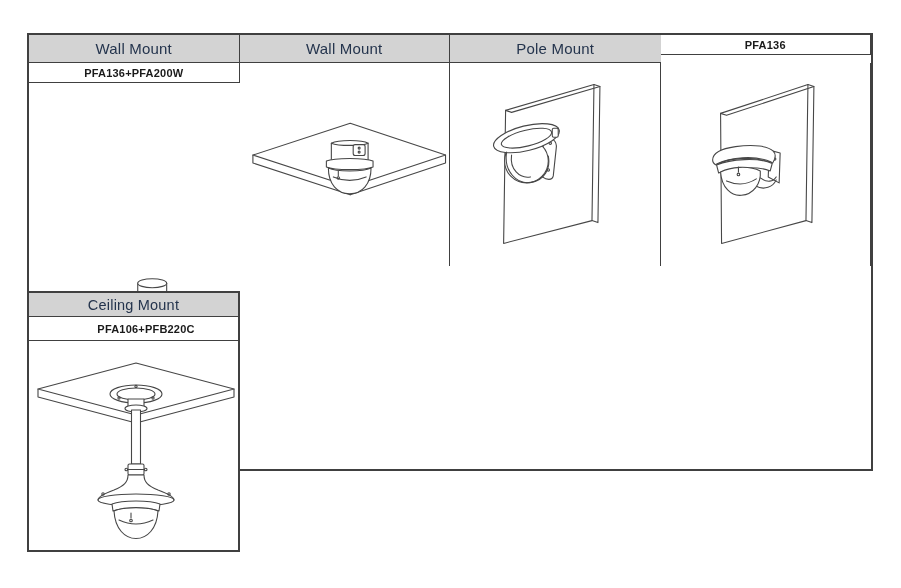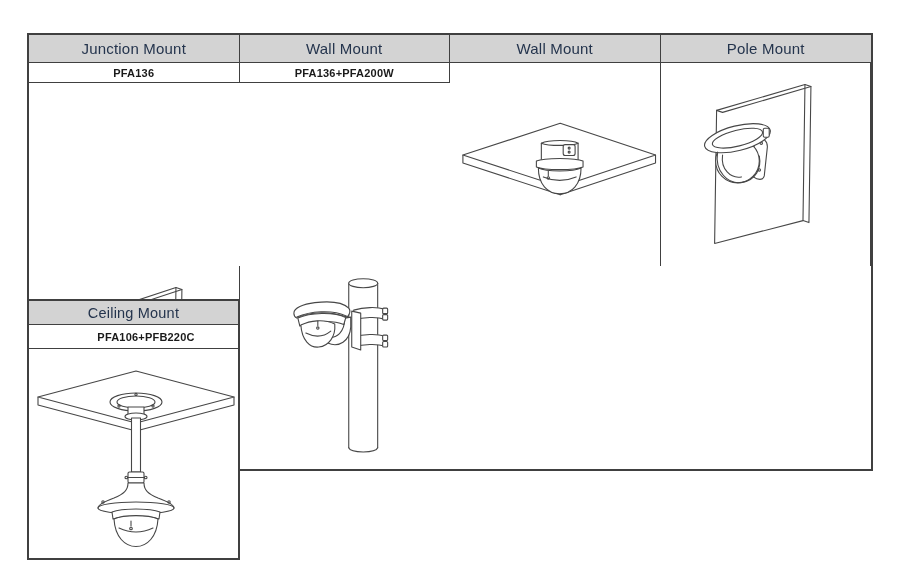--- a/index.html
+++ b/index.html
@@ -15,21 +15,21 @@
   body{font-family:"Liberation Sans",sans-serif;}
   .page{position:relative;width:901px;height:588px;background:var(--page-bg);overflow:hidden;}
 
   .mount-table{
     position:absolute;
     display:grid;
     border:2px solid var(--table-border);
     background:#fff;
   }
   .table-top{left:27px;top:33px;width:846px;grid-template-columns:repeat(4,1fr);}
-  .table-bottom{left:27px;top:299px;width:213px;grid-template-columns:1fr;}
+  .table-bottom{left:27px;top:291px;width:213px;grid-template-columns:1fr;}
 
   .cell{border-right:1.5px solid var(--table-border);}
   .cell.last-col{border-right:none;}
 
   .hd{
     height:28px;
     background:var(--header-bg);
     border-bottom:1.5px solid var(--table-border);
     display:flex;align-items:center;justify-content:center;
     color:var(--header-text);
@@ -53,23 +53,20 @@
   .table-bottom .dw{height:209px;}
   .dw svg{display:block;color:var(--drawing-line);}
 </style>
 </head>
 <body>
 
 <div class="page">
 
   <div class="mount-table table-top">
 
-    <div class="cell hd">
-        <span>Junction Mount</span>
-      </div>
     <div class="cell hd">
         <span>Wall Mount</span>
       </div>
     <div class="cell hd">
         <span>Wall Mount</span>
       </div>
     <div class="cell hd last-col">
         <span>Pole Mount</span>
       </div>
 

